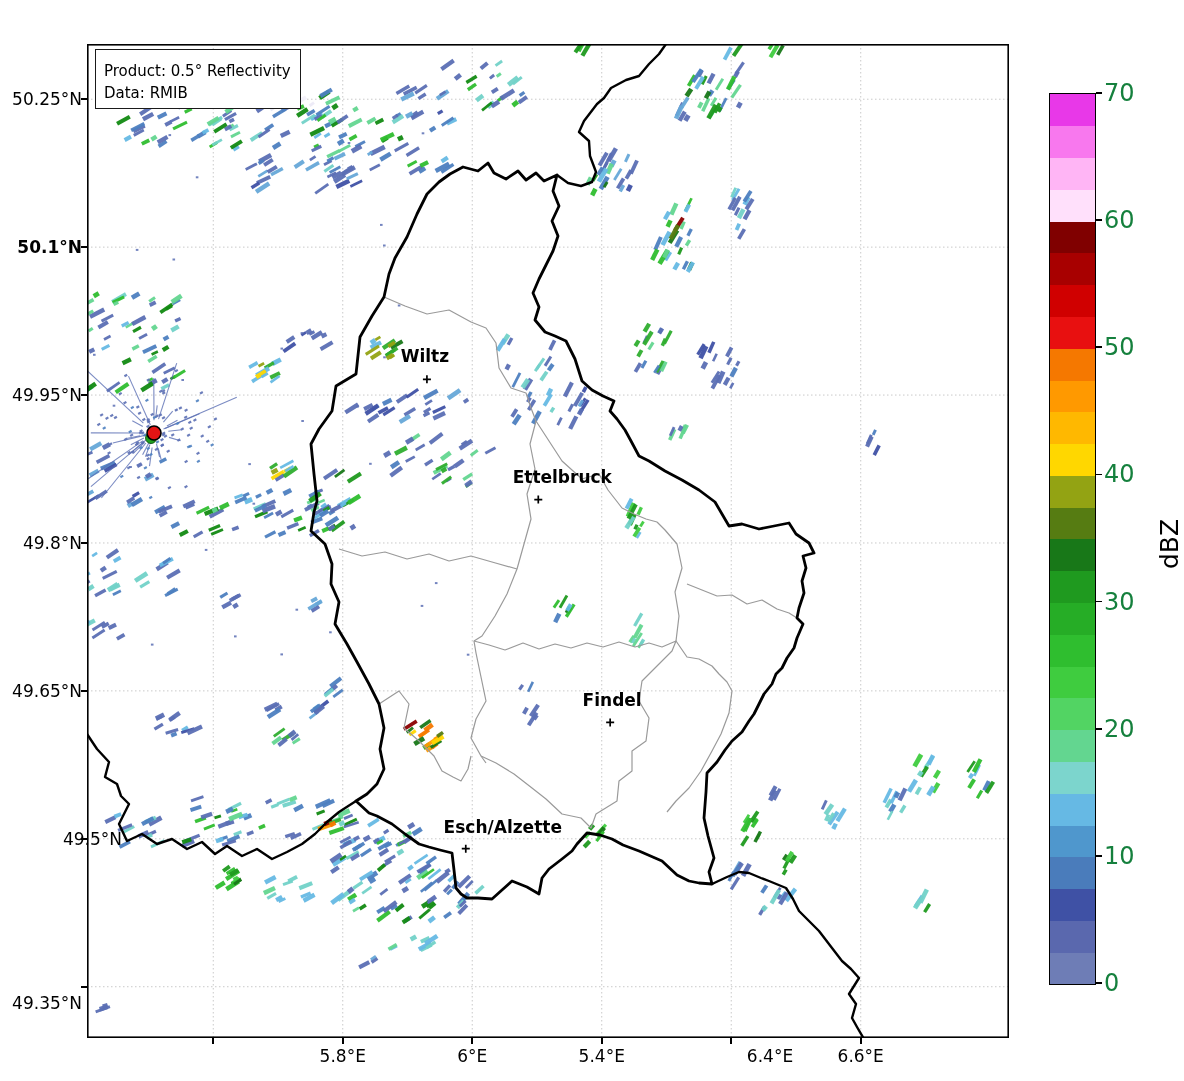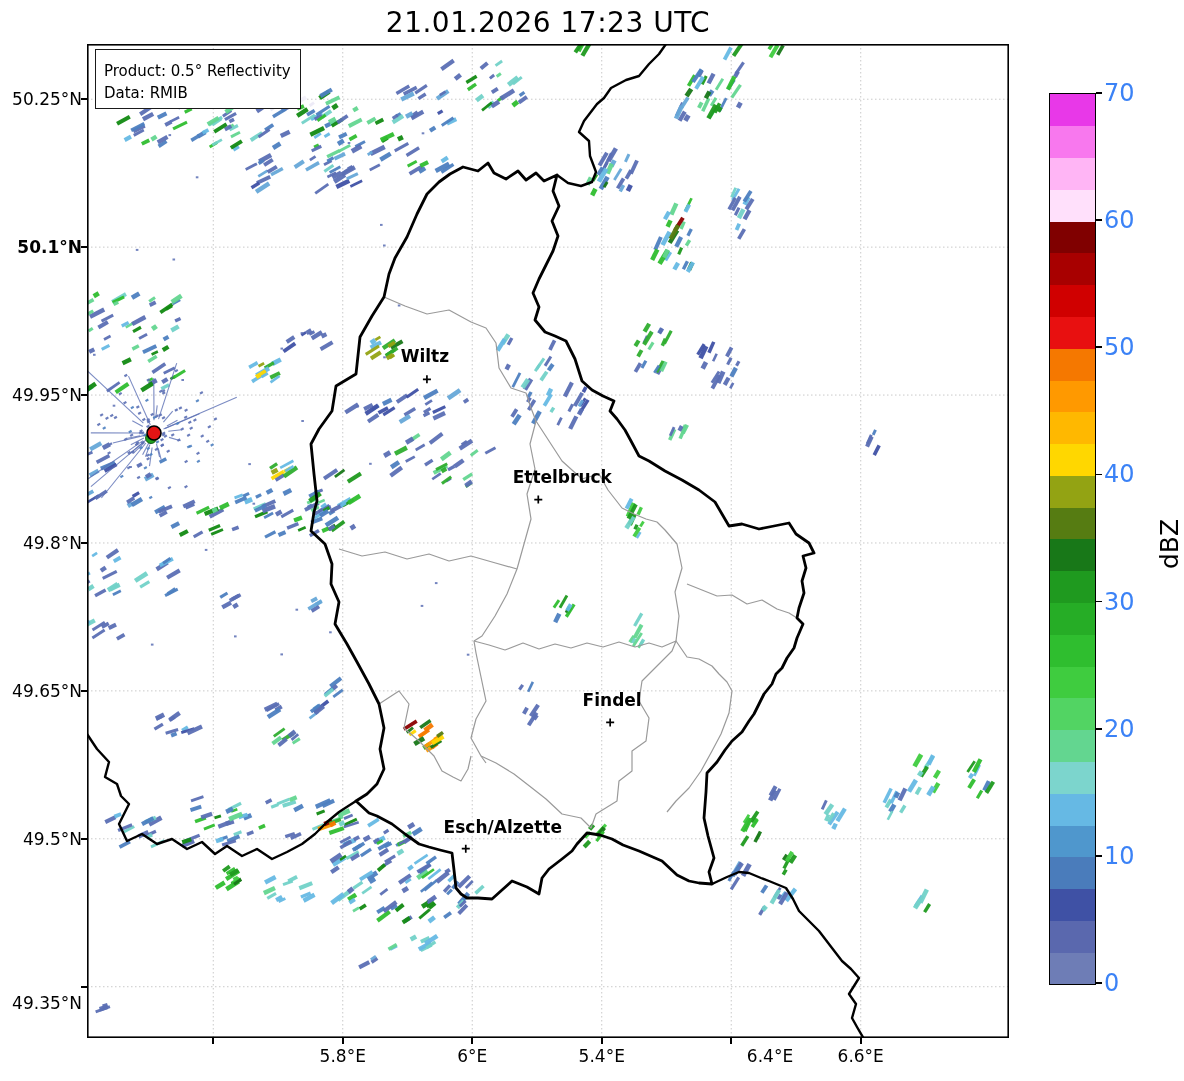--- a/index.html
+++ b/index.html
@@ -11,29 +11,28 @@
   #mapsvg{position:absolute;left:0;top:0;}
   .prodbox{position:absolute;left:8px;top:5px;z-index:3;border:1.4px solid #1a1a1a;
            background:#fff;padding:10px 9px 4px 8px;font-size:15px;line-height:22px;
            color:#000;white-space:nowrap;}
   .ylab{position:absolute;left:0;width:82px;text-align:right;font-size:17px;color:#000;line-height:20px;}
   .xlab{position:absolute;width:90px;text-align:center;font-size:17px;color:#000;line-height:20px;}
   .tickmark{position:absolute;background:#000;}
   #colorbar{position:absolute;left:1049px;top:93px;width:45px;height:890px;
             border:1.3px solid #000;}
   .cband{position:absolute;left:0;width:45px;}
-  .cbticklab{position:absolute;left:1104px;font-size:24px;color:#3b82f6;line-height:26px;}
+  .cbticklab{position:absolute;left:1104px;font-size:24px;color:#15803d;line-height:26px;}
   .cblabel{position:absolute;left:1134px;top:530px;width:70px;height:28px;text-align:center;
            font-size:25px;color:#000;transform:rotate(-90deg);transform-origin:center;}
 </style>
 </head>
 <body>
 
 <div id="app">
-  <div class="title">21.01.2026 17:23 UTC</div>
 
   <div id="mapframe">
     <svg id="mapsvg" width="922" height="994" viewBox="0 0 922 994">
         <g>
           <line x1="126.25702247190976" x2="126.25702247190976" y1="0" y2="994" stroke="#c9c9c9" stroke-width="1" stroke-dasharray="1.5 2.5"></line>
           <line x1="255.75140449438183" x2="255.75140449438183" y1="0" y2="994" stroke="#c9c9c9" stroke-width="1" stroke-dasharray="1.5 2.5"></line>
           <line x1="385.2457865168539" x2="385.2457865168539" y1="0" y2="994" stroke="#c9c9c9" stroke-width="1" stroke-dasharray="1.5 2.5"></line>
           <line x1="514.740168539326" x2="514.740168539326" y1="0" y2="994" stroke="#c9c9c9" stroke-width="1" stroke-dasharray="1.5 2.5"></line>
           <line x1="644.2345505617981" x2="644.2345505617981" y1="0" y2="994" stroke="#c9c9c9" stroke-width="1" stroke-dasharray="1.5 2.5"></line>
           <line x1="773.7289325842695" x2="773.7289325842695" y1="0" y2="994" stroke="#c9c9c9" stroke-width="1" stroke-dasharray="1.5 2.5"></line>
@@ -1186,21 +1185,21 @@
       <div>Data: RMIB</div>
     </div>
   </div>
 
   <div id="ylabels">
       <div class="ylab" style="top: 89.2222px;">50.25°N</div>
       <div class="ylab" style="top: 237.139px; font-weight: bold;">50.1°N</div>
       <div class="ylab" style="top: 385.056px;">49.95°N</div>
       <div class="ylab" style="top: 532.972px;">49.8°N</div>
       <div class="ylab" style="top: 680.889px;">49.65°N</div>
-      <div class="ylab" style="top: 828.806px;">49.5°N</div>
+      <div class="ylab" style="top: 828.806px; padding-left: 40px;">49.5°N</div>
       <div class="ylab" style="top: 976.722px; margin-top: 16px;">49.35°N</div>
     </div>
   <div id="xlabels">
       <div class="xlab" style="left: 168.257px; top: 1046px; margin-top: 48px;">5.6°E</div>
       <div class="xlab" style="left: 297.751px; top: 1046px;">5.8°E</div>
       <div class="xlab" style="left: 427.246px; top: 1046px;">6°E</div>
       <div class="xlab" style="left: 556.74px; top: 1046px;">5.4°E</div>
       <div class="xlab" style="left: 725px; top: 1046px;">6.4°E</div>
       <div class="xlab" style="left: 815.729px; top: 1046px;">6.6°E</div>
     </div>

